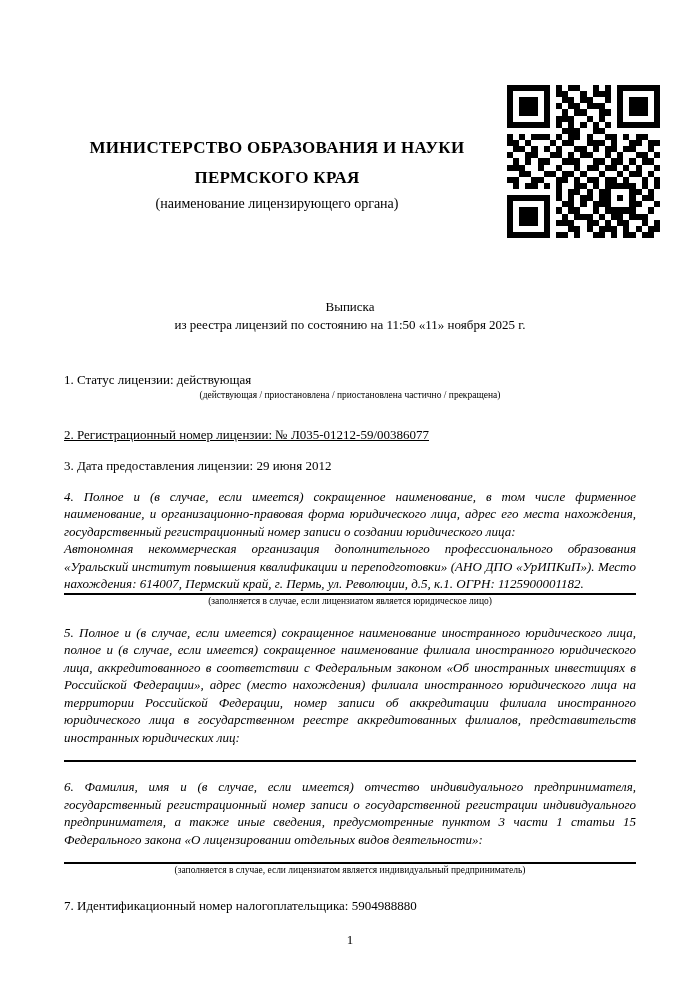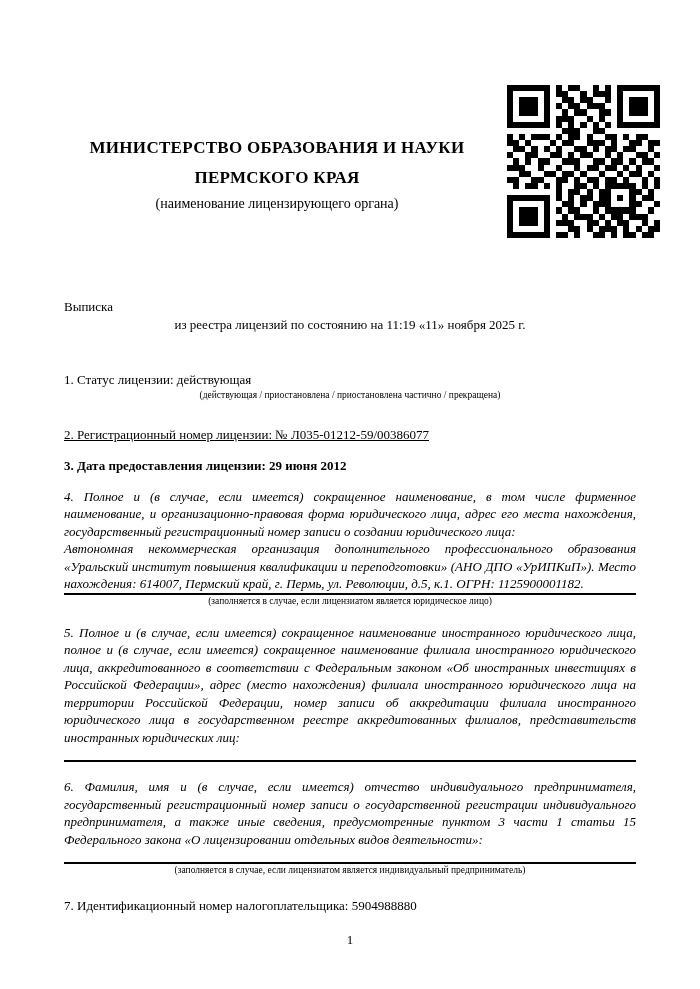--- a/index.html
+++ b/index.html
@@ -16,27 +16,27 @@
   .ministry-title { font-size:17px; font-weight:bold; line-height:30px; letter-spacing:0.3px; }
   .ministry-caption { font-size:14px; margin-top:3px; }
 
   .qr-wrap { margin-left:auto; }
   .qr { width:153px; height:153px; display:grid; }
   .qr div { background:#fff; }
   .qr div.dark { background:#000; }
 
   .content { padding:0 64px; font-size:13px; line-height:17.5px; }
 
-  .doc-title { text-align:left; margin-top:60px; }
+  .doc-title { text-align:center; margin-top:60px; }
   .doc-subtitle { text-align:center; }
 
   .item1 { margin-top:38px; }
   .note { text-align:center; font-size:9.5px; line-height:13px; }
   .item2 { margin-top:24px;text-decoration:underline; }
-  .item3 { margin-top:14px;font-weight:bold; }
+  .item3 { margin-top:14px; }
   .para { text-align:justify;font-style:italic; }
   .item4 { margin-top:13px; }
   .rule { border-top:2px solid #000; height:0; }
   .rule-gap { margin-top:14px; }
   .item5 { margin-top:16px; }
   .item6 { margin-top:16px; }
   .item7 { margin-top:20px; }
   .page-number { text-align:center; margin-top:16px; }
 </style>
 </head>
@@ -676,21 +676,21 @@
           <div></div>
           <div class="dark"></div>
           <div class="dark"></div>
           <div></div>
         </div>
     </div>
   </div>
 
   <div class="content">
     <div class="doc-title">Выписка</div>
-    <div class="doc-subtitle">из реестра лицензий по состоянию на 11:19 «11» ноября 2025 г.</div>
+    <div class="doc-subtitle">из реестра лицензий по состоянию на 11:50 «11» ноября 2025 г.</div>
 
     <div class="item1">1. Статус лицензии: действующая</div>
     <div class="note">(действующая / приостановлена / приостановлена частично / прекращена)</div>
 
     <div class="item2">2. Регистрационный номер лицензии: № Л035-01212-59/00386077</div>
 
     <div class="item3">3. Дата предоставления лицензии: 29 июня 2012</div>
 
     <div class="para item4">4. Полное и (в случае, если имеется) сокращенное наименование, в том числе фирменное наименование, и организационно-правовая форма юридического лица, адрес его места нахождения, государственный регистрационный номер записи о создании юридического лица:</div>
     <div class="para">Автономная некоммерческая организация дополнительного профессионального образования «Уральский институт повышения квалификации и переподготовки» (АНО ДПО «УрИПКиП»). Место нахождения: 614007, Пермский край, г. Пермь, ул. Революции, д.5, к.1. ОГРН: 1125900001182.</div>

